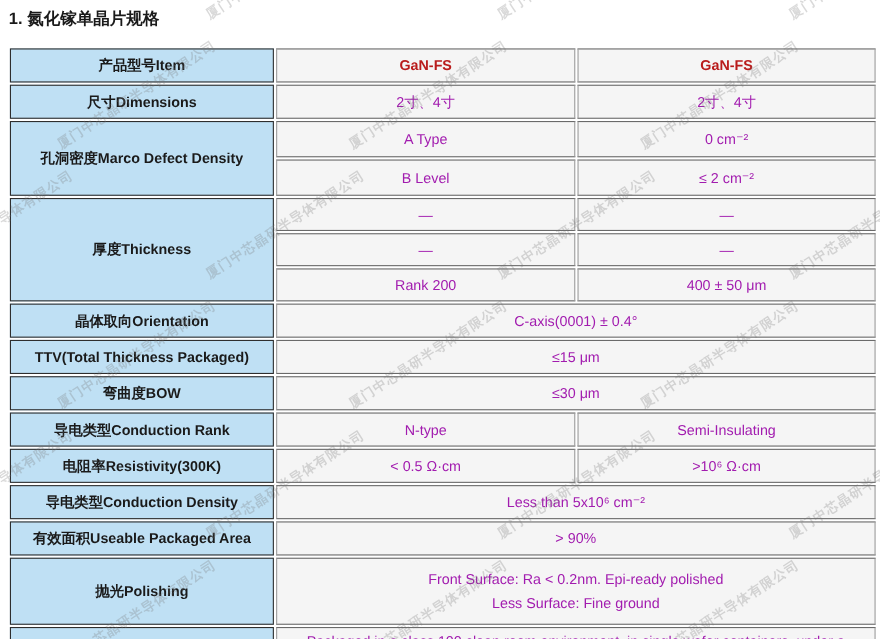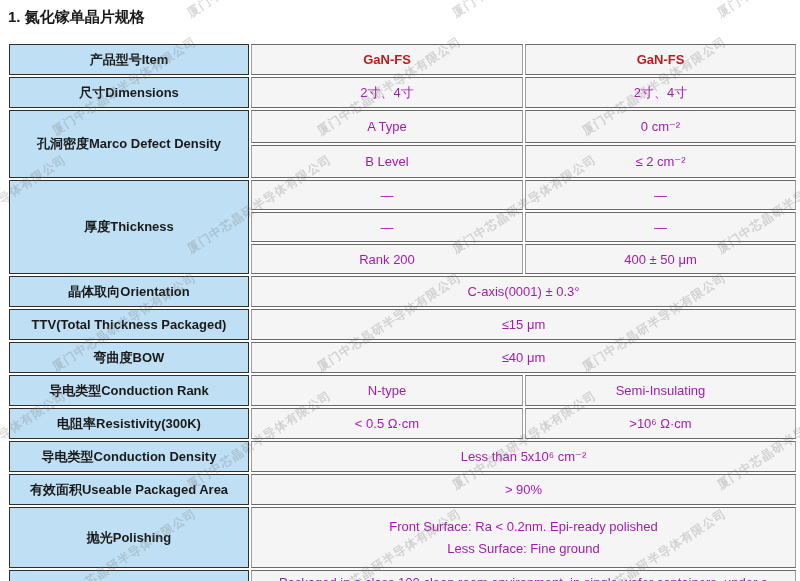--- a/index.html
+++ b/index.html
@@ -124,31 +124,31 @@
         <td class="dash">—</td>
         <td class="dash">—</td>
       </tr>
       <tr class="row-thin">
         <td>Rank 200</td>
         <td>400 ± 50 μm</td>
       </tr>
 
       <tr class="row-std">
         <th>晶体取向Orientation</th>
-        <td colspan="2">C-axis(0001) ± 0.3°</td>
+        <td colspan="2">C-axis(0001) ± 0.4°</td>
       </tr>
 
       <tr class="row-std">
         <th>TTV(Total Thickness Packaged)</th>
         <td colspan="2">≤15 μm</td>
       </tr>
 
       <tr class="row-std">
         <th>弯曲度BOW</th>
-        <td colspan="2">≤40 μm</td>
+        <td colspan="2">≤30 μm</td>
       </tr>
 
       <tr class="row-std">
         <th>导电类型Conduction Rank</th>
         <td>N-type</td>
         <td>Semi-Insulating</td>
       </tr>
 
       <tr class="row-std">
         <th>电阻率Resistivity(300K)</th>

